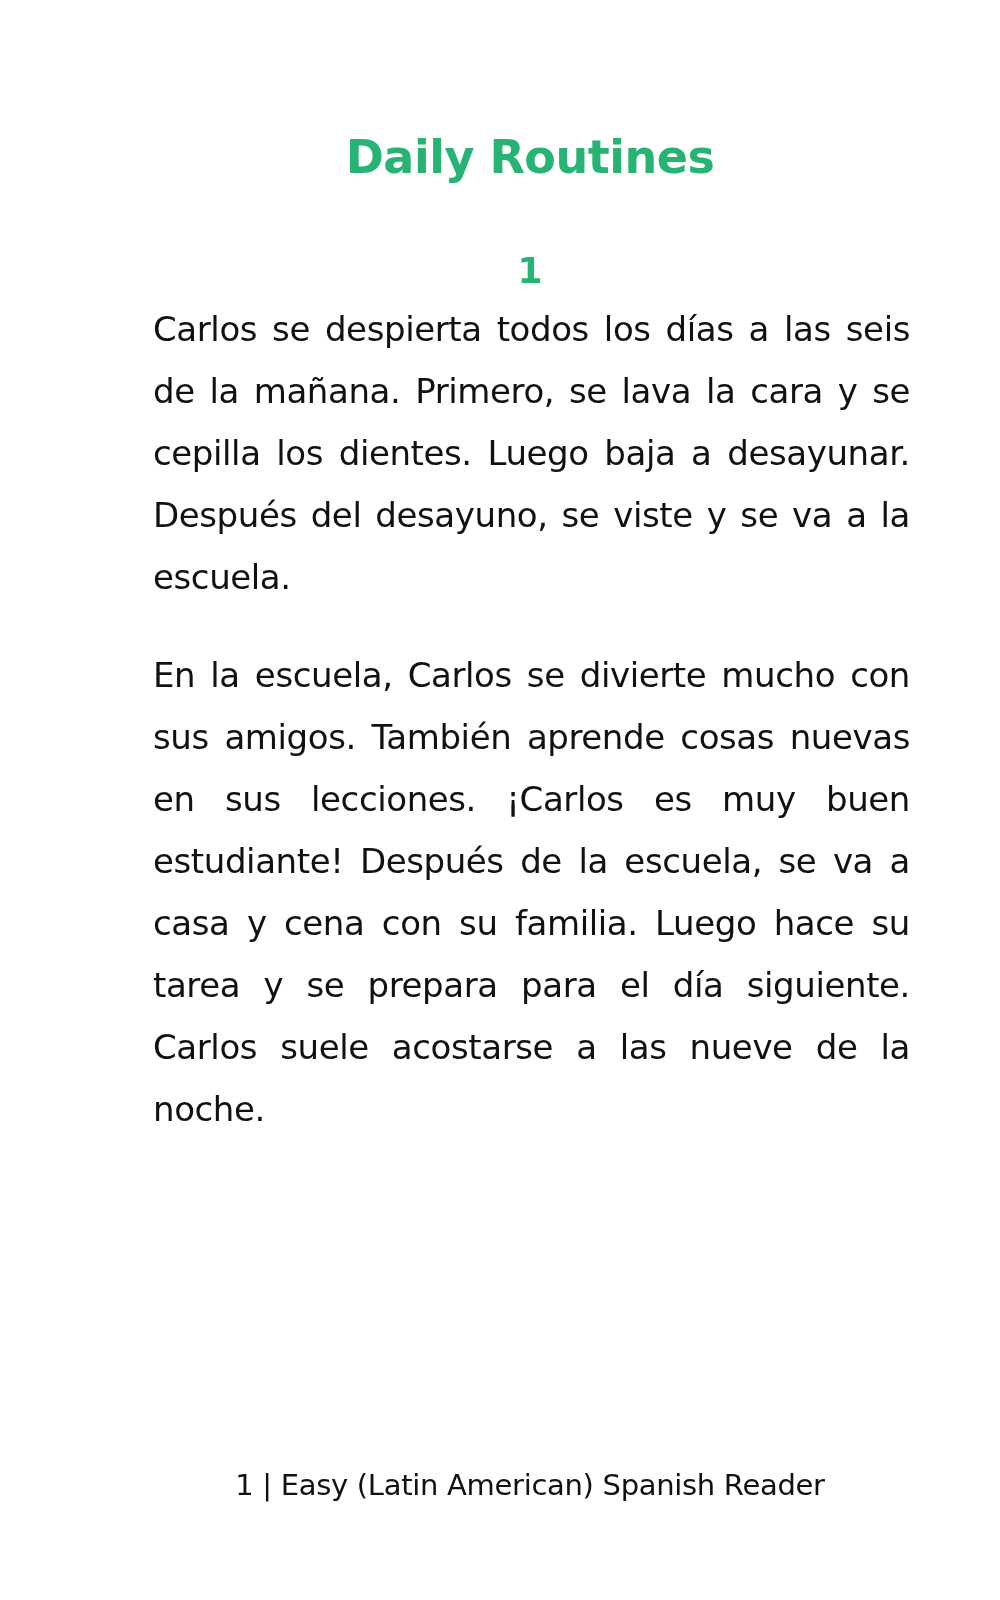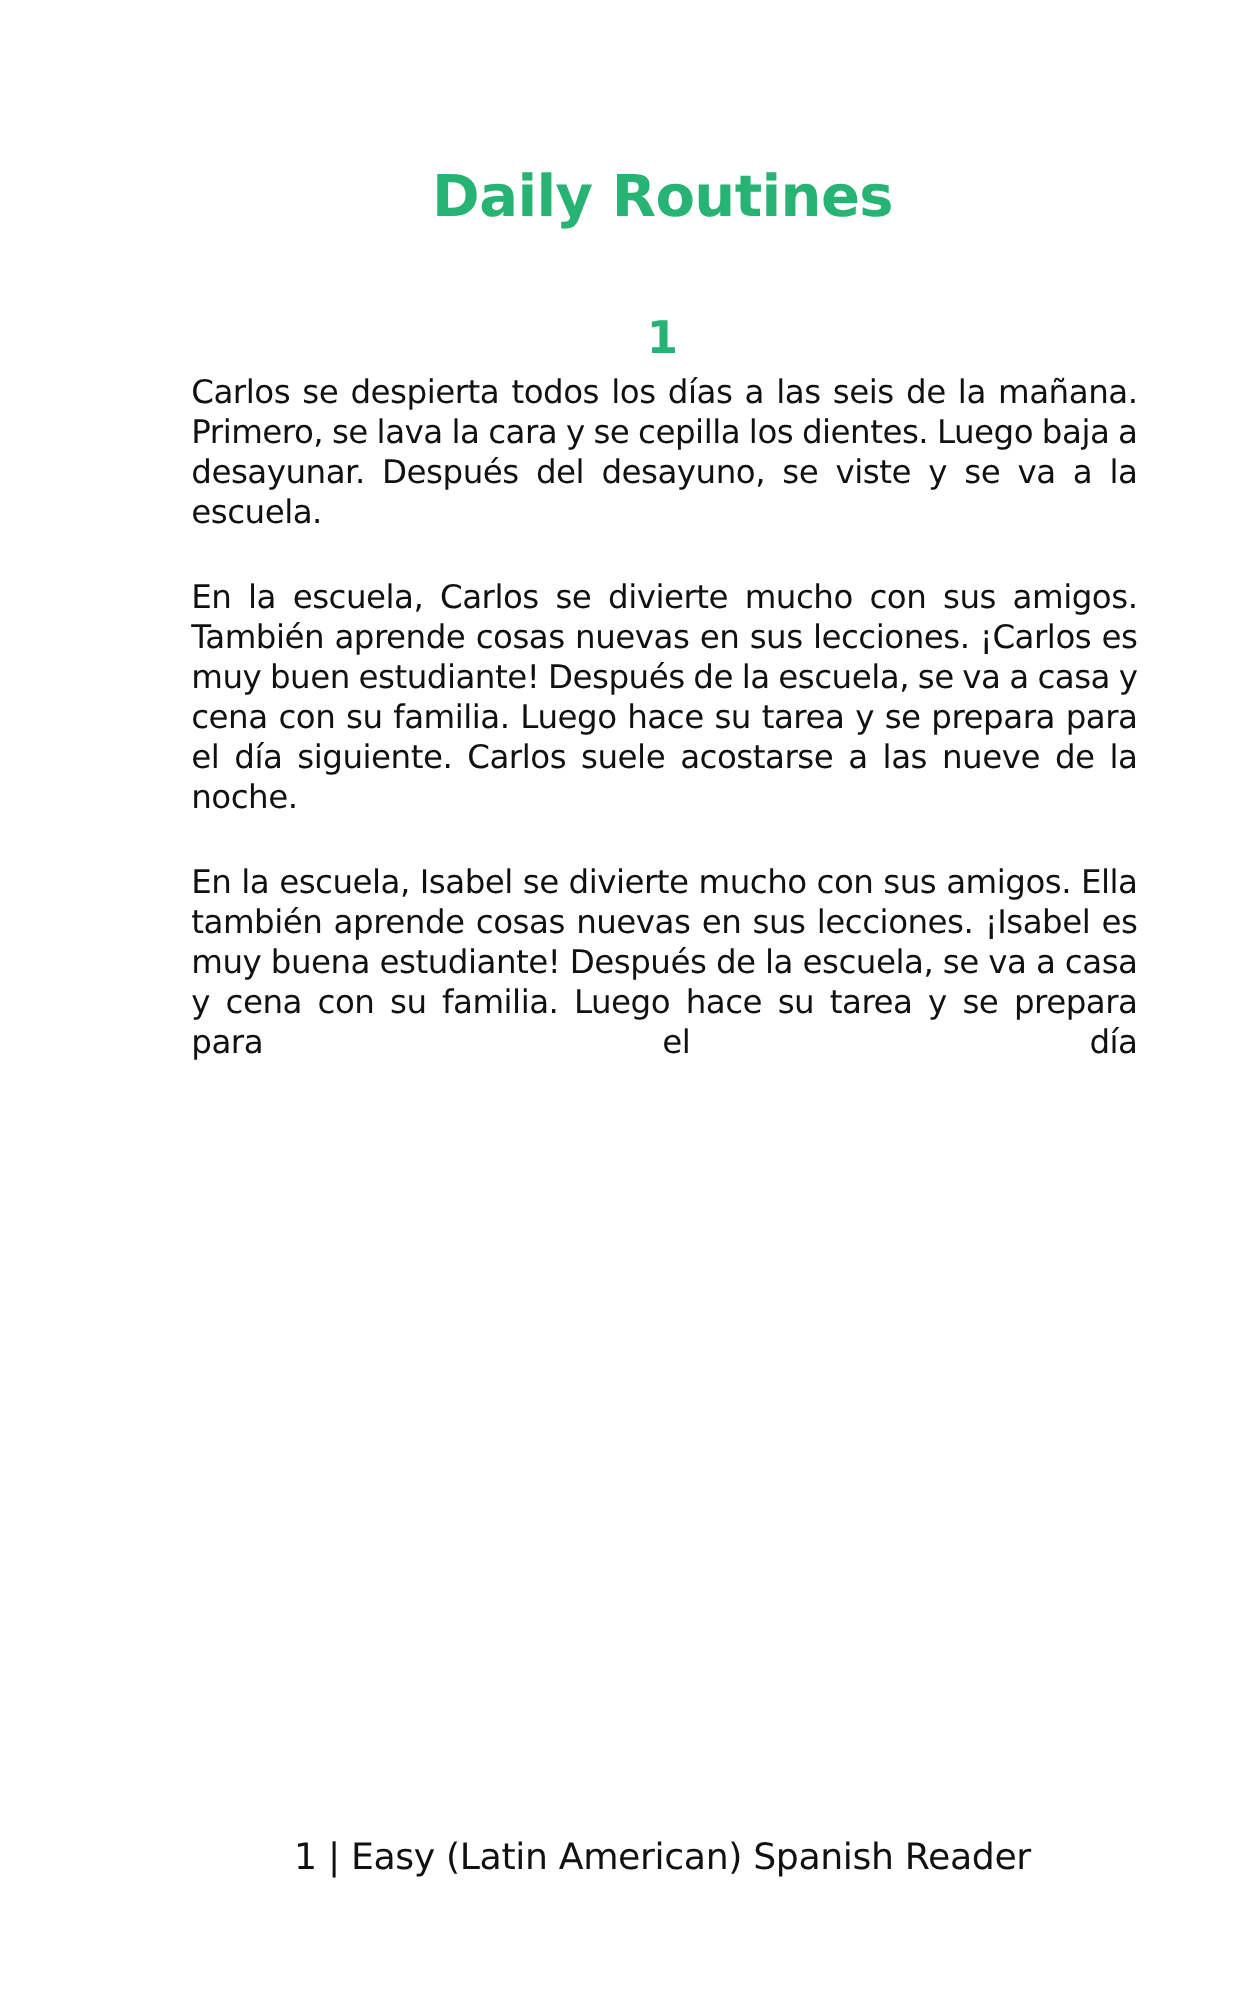--- a/index.html
+++ b/index.html
@@ -1,27 +1,26 @@
 <!DOCTYPE html>
 <html><head>
 <meta charset="utf-8">
 <style>
   html, body { margin:0; padding:0; background:#ffffff; }
   body { width:1000px; height:1600px; position:relative; overflow:hidden; font-family:"DejaVu Sans", sans-serif; color:#111; }
   .title { position:absolute; top:130px; left:0; width:1060px; text-align:center; font-size:46px; font-weight:bold; color:#27b373; letter-spacing:-0.5px; }
   .chapter { position:absolute; top:250px; left:0; width:1060px; text-align:center; font-size:36px; font-weight:bold; color:#27b373; }
   .body { position:absolute; top:298px; left:153px; width:757px; }
-  .para { margin:0 0 36px 0; font-size:26px; line-height:32px; text-align:justify; letter-spacing:-0.4px; word-spacing:-1px; }
+  .para { margin:0 0 36px 0; font-size:34px; line-height:62px; text-align:justify; letter-spacing:-0.4px; word-spacing:-1px; }
   .footer { position:absolute; top:1468px; left:0; width:1060px; text-align:center; font-size:29px; letter-spacing:-0.3px; }
 </style>
 </head>
 <body>
 
 <div class="title">Daily Routines</div>
 <div class="chapter">1</div>
 
 <div class="body">
   <p class="para">Carlos se despierta todos los días a las seis de la mañana. Primero, se lava la cara y se cepilla los dientes. Luego baja a desayunar. Después del desayuno, se viste y se va a la escuela.</p>
   <p class="para">En la escuela, Carlos se divierte mucho con sus amigos. También aprende cosas nuevas en sus lecciones. ¡Carlos es muy buen estudiante! Después de la escuela, se va a casa y cena con su familia. Luego hace su tarea y se prepara para el día siguiente. Carlos suele acostarse a las nueve de la noche.</p>
-  <p class="para" style="text-align-last:justify;">En la escuela, Isabel se divierte mucho con sus amigos. Ella también aprende cosas nuevas en sus lecciones. ¡Isabel es muy buena estudiante! Después de la escuela, se va a casa y cena con su familia. Luego hace su tarea y se prepara para el día</p>
 </div>
 
 <div class="footer">1 | Easy (Latin American) Spanish Reader</div>
 
 </body></html>

